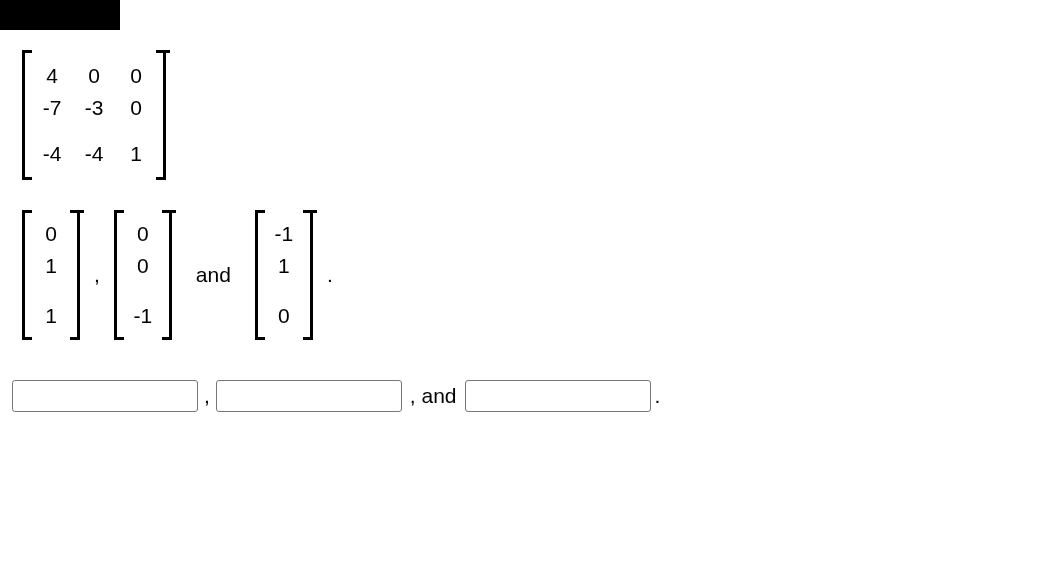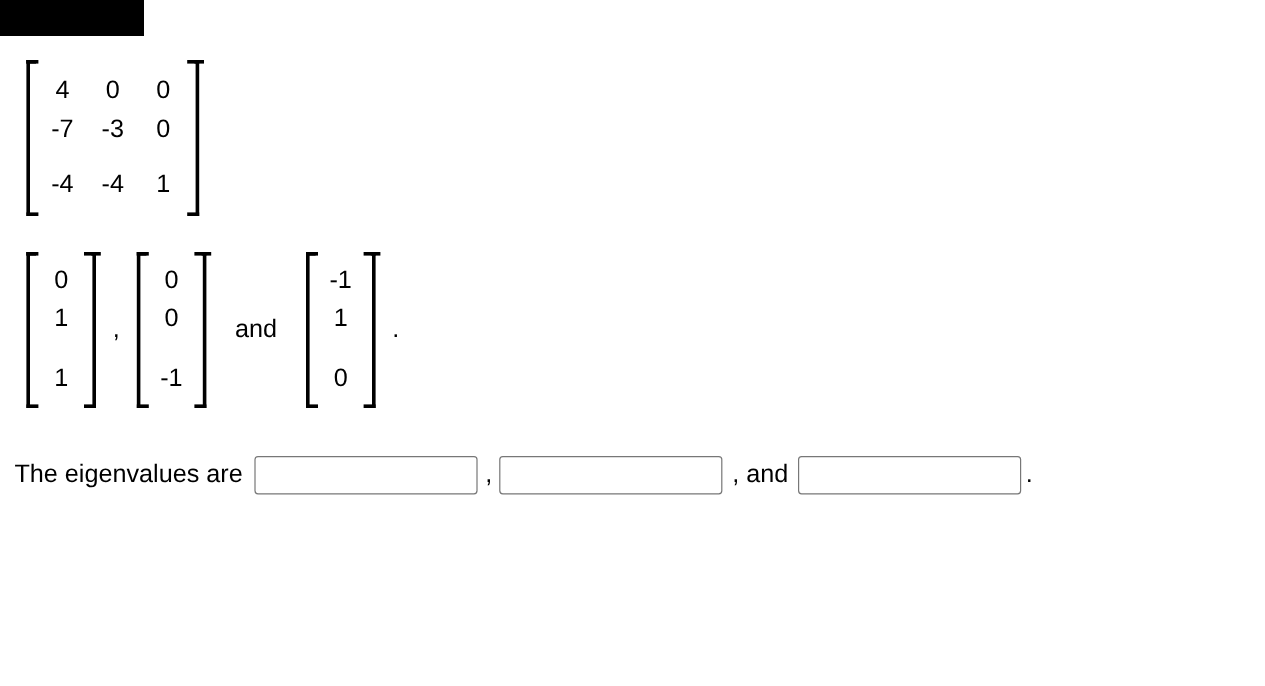--- a/index.html
+++ b/index.html
@@ -215,21 +215,20 @@
       <div class="bracket-r">
           <div class="tick-top"></div>
           <div class="tick-bot"></div>
         </div>
     </div>
 
     <span class="small-gap">.</span>
   </div>
 
   <div class="row3">
-    <span class="text" style="margin-right:10px;">The eigenvalues are</span>
     <input class="ansbox" style="">
     <span class="small-gap" style="margin:0 6px;">,</span>
     <input class="ansbox" style="">
     <span class="small-gap" style="margin:0 8px;">, and</span>
     <input class="ansbox" style="">
     <span class="small-gap">.</span>
   </div>
 
 </div>
 

